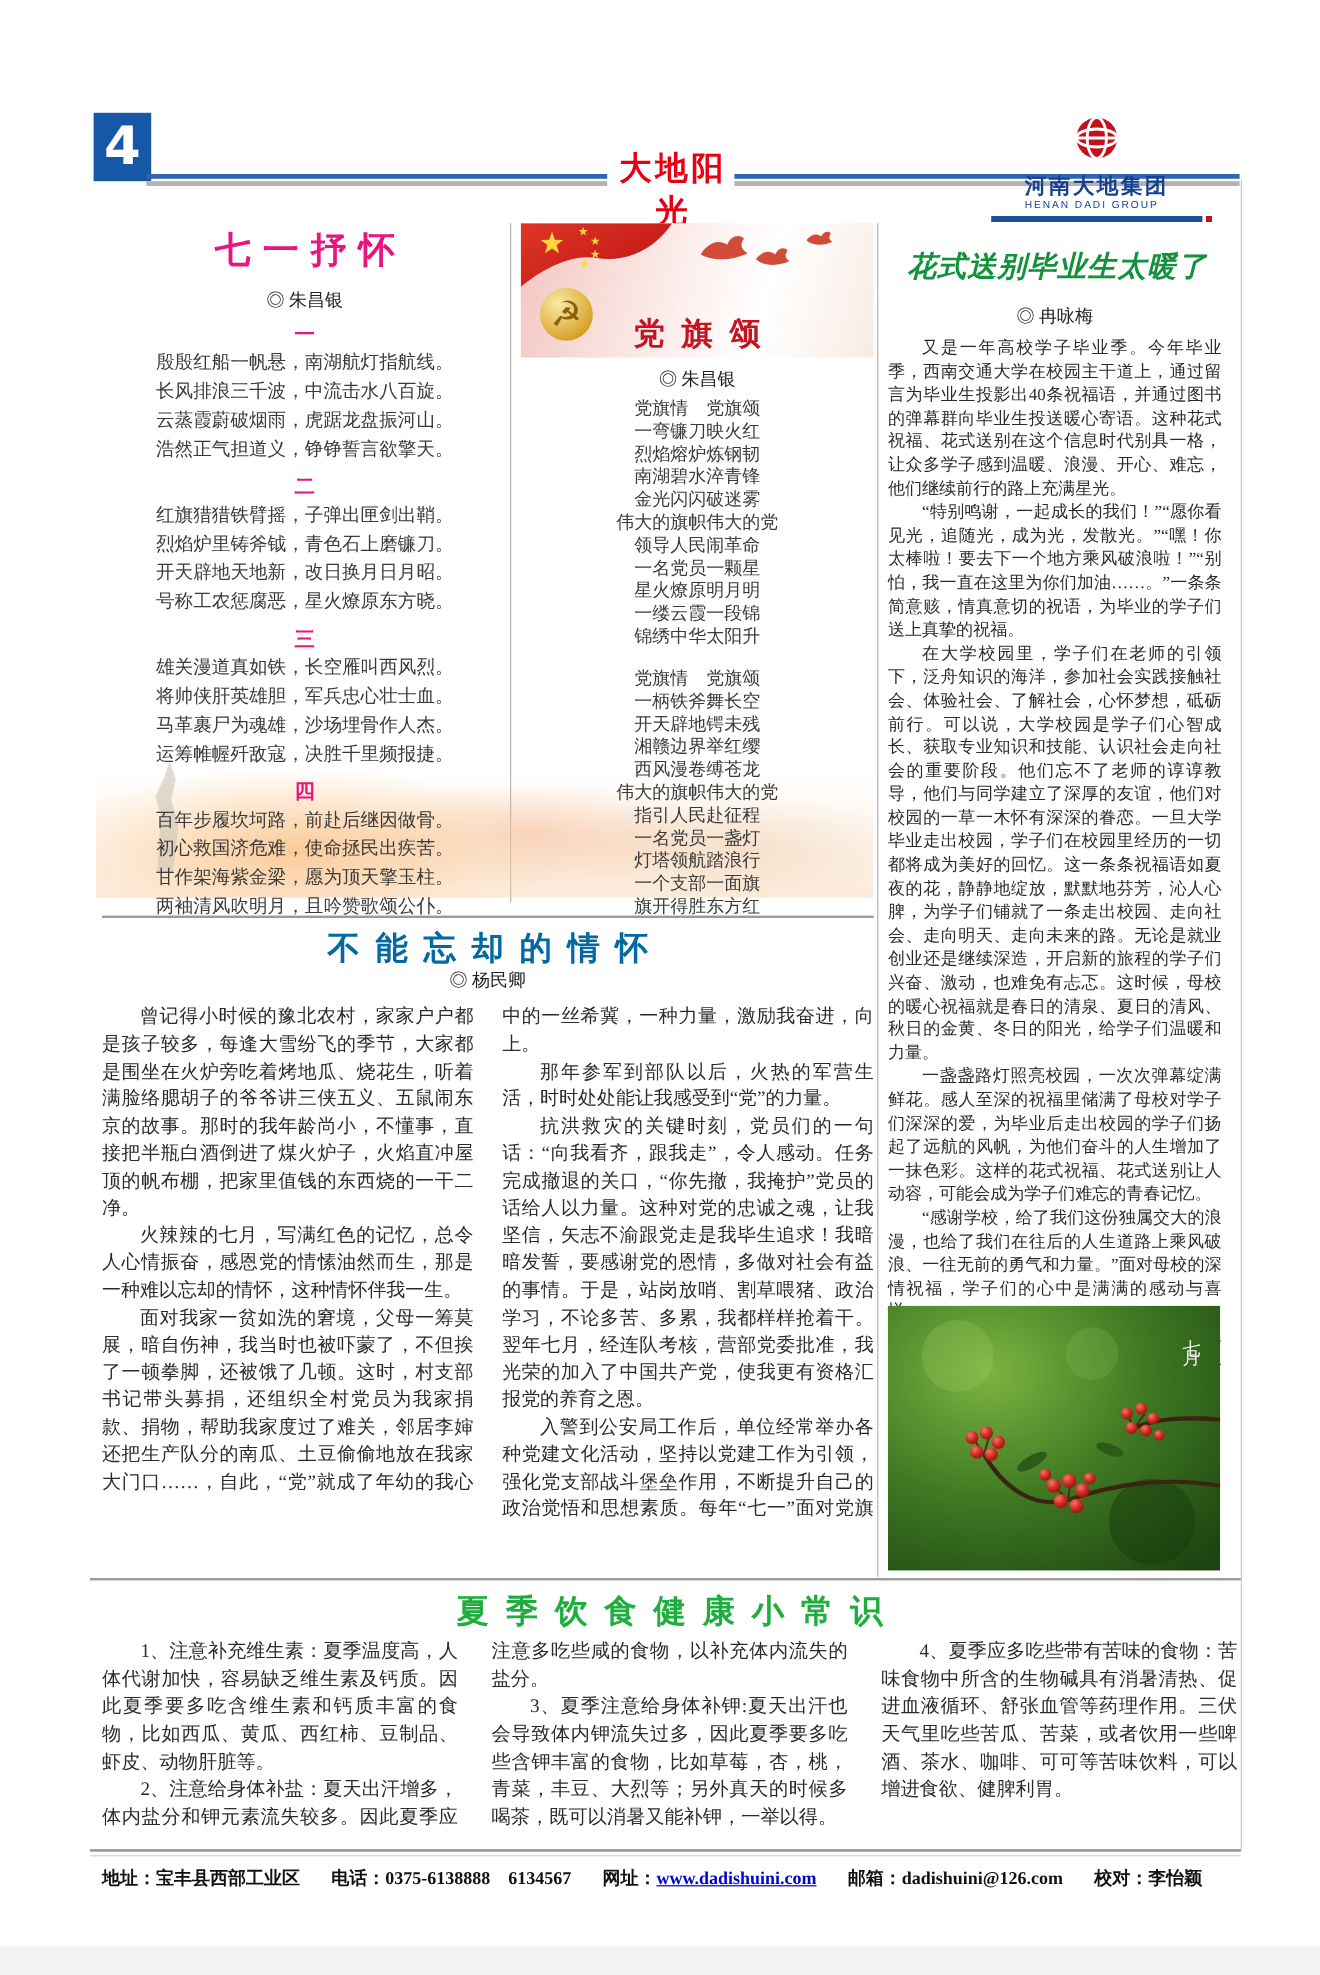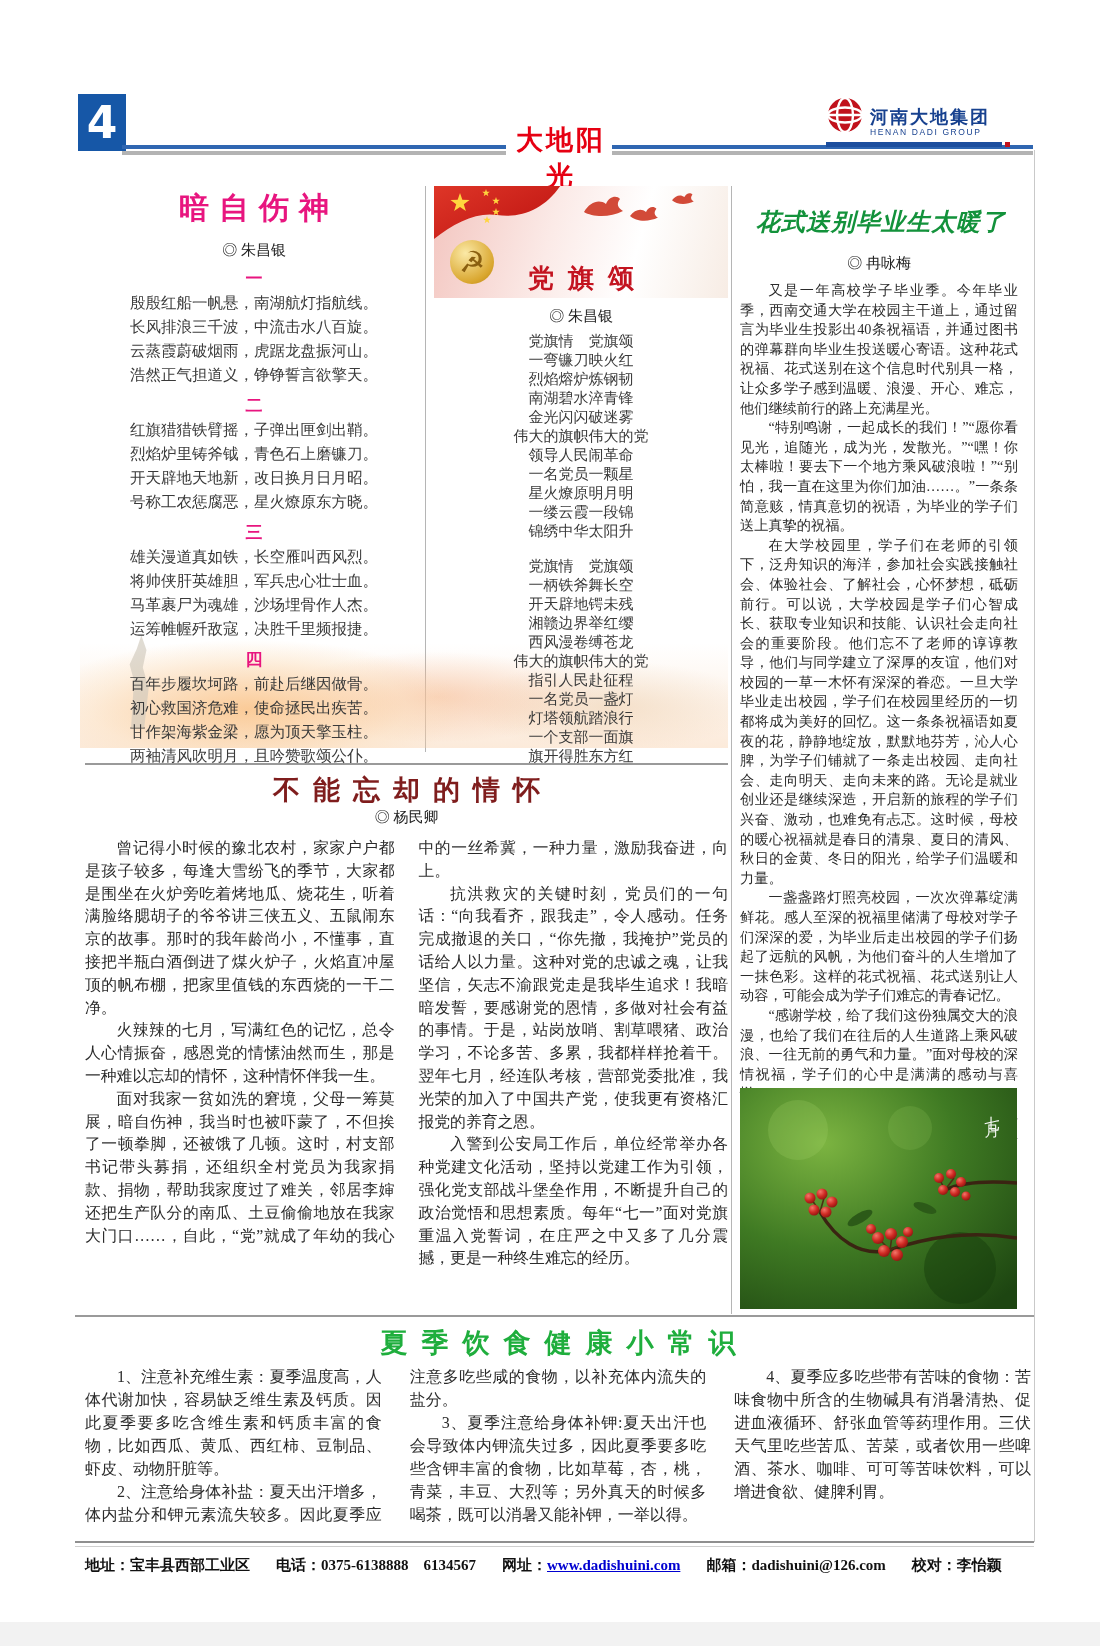--- a/index.html
+++ b/index.html
@@ -12,21 +12,21 @@
            font-family:"DejaVu Sans",sans-serif;font-weight:bold;font-size:44px;
            text-align:center;line-height:57px;}
   .rule{height:10px;}
   .rule .b{height:4px;background:#2f66b1;}
   .rule .g{height:4px;background:#b3b3b3;margin-top:2px;}
   .rule-left{left:122px;top:145px;width:384px;}
   .rule-right{left:612px;top:145px;width:421px;}
   .masthead{left:506px;top:122px;width:110px;text-align:center;color:#e60012;
             font-family:"Liberation Sans",sans-serif;font-weight:bold;font-size:27px;letter-spacing:3px;}
   .logo{left:826px;top:96px;width:176px;}
-  .logo-row{display:flex;align-items:flex-end;gap:6px;}
+  .logo-row{display:flex;align-items:center;gap:6px;flex-direction:column;}
   .logo-texts{display:flex;flex-direction:column;}
   .logo-name{color:#17418f;font-family:"Liberation Sans",sans-serif;font-weight:bold;
              font-size:18px;letter-spacing:2px;line-height:20px;}
   .logo-sub{color:#17418f;font-family:"Liberation Sans",sans-serif;font-size:8.5px;
             letter-spacing:1.6px;line-height:11px;}
   .logo-bar{margin-top:4px;height:5px;background:#1c4e9e;position:relative;}
   .logo-bar::after{content:"";position:absolute;right:-8px;top:0;width:5px;height:5px;background:#c1121c;}
 
   
   .vline{width:1px;background:#b5b5b5;}
@@ -75,21 +75,21 @@
   .farewell .byline{text-align:center;margin-top:7px;margin-bottom:8px;}
   .body-just p{margin:0;text-indent:2em;text-align:justify;}
   .farewell .body-just{font-size:14.2px;line-height:19.6px;}
   .photo{left:740px;top:1088px;width:277px;height:221px;z-index:3;overflow:hidden;}
   .photo svg{display:block;}
   .photo-caption{position:absolute;right:16px;top:16px;color:#fff;writing-mode:vertical-rl;
                  letter-spacing:9px;font-size:15px;opacity:.95;}
 
   
   .memory{left:85px;top:772px;width:643px;z-index:2;}
-  .t-navy{color:#7f1d1d;font-family:"Liberation Sans",sans-serif;font-weight:bold;font-size:27px;
+  .t-navy{color:#0369a1;font-family:"Liberation Sans",sans-serif;font-weight:bold;font-size:27px;
           letter-spacing:13px;text-indent:13px;text-align:center;margin:0;}
   .memory .byline{text-align:center;margin-top:0;margin-bottom:10px;}
   .memory .body-just{column-count:2;column-gap:24px;font-size:15.8px;line-height:22.8px;
                      height:452px;overflow:hidden;}
 
   
   .health{left:85px;top:1325px;width:946px;z-index:2;}
   .t-healthgreen{color:#1fae3d;font-family:"DejaVu Sans",sans-serif;font-weight:bold;font-size:27px;
                  letter-spacing:14px;text-indent:14px;text-align:center;margin:0;}
   .health .body-just{margin-top:4px;column-count:3;column-gap:28px;font-size:16px;line-height:23px;
@@ -145,21 +145,21 @@
 
 <div class="abs sunrise">
   <span class="statue">
     <svg width="44" height="120" viewBox="0 0 60 130">
       <path d="M26,130 L30,66 L24,44 L34,22 L40,4 L47,24 L42,48 L50,76 L44,130 Z" fill="#cfc8bb" opacity="0.85"></path>
     </svg>
   </span>
 </div>
 
 <section class="abs poem1">
-  <h1 class="t-magenta">暗自伤神</h1>
+  <h1 class="t-magenta">七一抒怀</h1>
   <div class="byline">◎ 朱昌银</div>
 
   <div class="secnum">一</div>
   <div class="pl">殷殷红船一帆悬，南湖航灯指航线。</div>
   <div class="pl">长风排浪三千波，中流击水八百旋。</div>
   <div class="pl">云蒸霞蔚破烟雨，虎踞龙盘振河山。</div>
   <div class="pl">浩然正气担道义，铮铮誓言欲擎天。</div>
 
   <div class="secnum">二</div>
   <div class="pl">红旗猎猎铁臂摇，子弹出匣剑出鞘。</div>
@@ -313,20 +313,21 @@
   <div class="photo-caption">七月</div>
 </div>
 
 <section class="abs memory">
   <h1 class="t-navy">不能忘却的情怀</h1>
   <div class="byline">◎ 杨民卿</div>
   <div class="body-just">
     <p>曾记得小时候的豫北农村，家家户户都是孩子较多，每逢大雪纷飞的季节，大家都是围坐在火炉旁吃着烤地瓜、烧花生，听着满脸络腮胡子的爷爷讲三侠五义、五鼠闹东京的故事。那时的我年龄尚小，不懂事，直接把半瓶白酒倒进了煤火炉子，火焰直冲屋顶的帆布棚，把家里值钱的东西烧的一干二净。</p>
     <p>火辣辣的七月，写满红色的记忆，总令人心情振奋，感恩党的情愫油然而生，那是一种难以忘却的情怀，这种情怀伴我一生。</p>
     <p>面对我家一贫如洗的窘境，父母一筹莫展，暗自伤神，我当时也被吓蒙了，不但挨了一顿拳脚，还被饿了几顿。这时，村支部书记带头募捐，还组织全村党员为我家捐款、捐物，帮助我家度过了难关，邻居李婶还把生产队分的南瓜、土豆偷偷地放在我家大门口……，自此，“党”就成了年幼的我心中的一丝希冀，一种力量，激励我奋进，向上。</p>
+    <p>那年参军到部队以后，火热的军营生活，时时处处能让我感受到“党”的力量。</p>
     <p>抗洪救灾的关键时刻，党员们的一句话：“向我看齐，跟我走”，令人感动。任务完成撤退的关口，“你先撤，我掩护”党员的话给人以力量。这种对党的忠诚之魂，让我坚信，矢志不渝跟党走是我毕生追求！我暗暗发誓，要感谢党的恩情，多做对社会有益的事情。于是，站岗放哨、割草喂猪、政治学习，不论多苦、多累，我都样样抢着干。翌年七月，经连队考核，营部党委批准，我光荣的加入了中国共产党，使我更有资格汇报党的养育之恩。</p>
     <p>入警到公安局工作后，单位经常举办各种党建文化活动，坚持以党建工作为引领，强化党支部战斗堡垒作用，不断提升自己的政治觉悟和思想素质。每年“七一”面对党旗重温入党誓词，在庄严之中又多了几分震撼，更是一种终生难忘的经历。</p>
 
   </div>
 </section>
 
 <section class="abs health">
   <h1 class="t-healthgreen">夏季饮食健康小常识</h1>
   <div class="body-just">
     <p>1、注意补充维生素：夏季温度高，人体代谢加快，容易缺乏维生素及钙质。因此夏季要多吃含维生素和钙质丰富的食物，比如西瓜、黄瓜、西红柿、豆制品、虾皮、动物肝脏等。</p>

